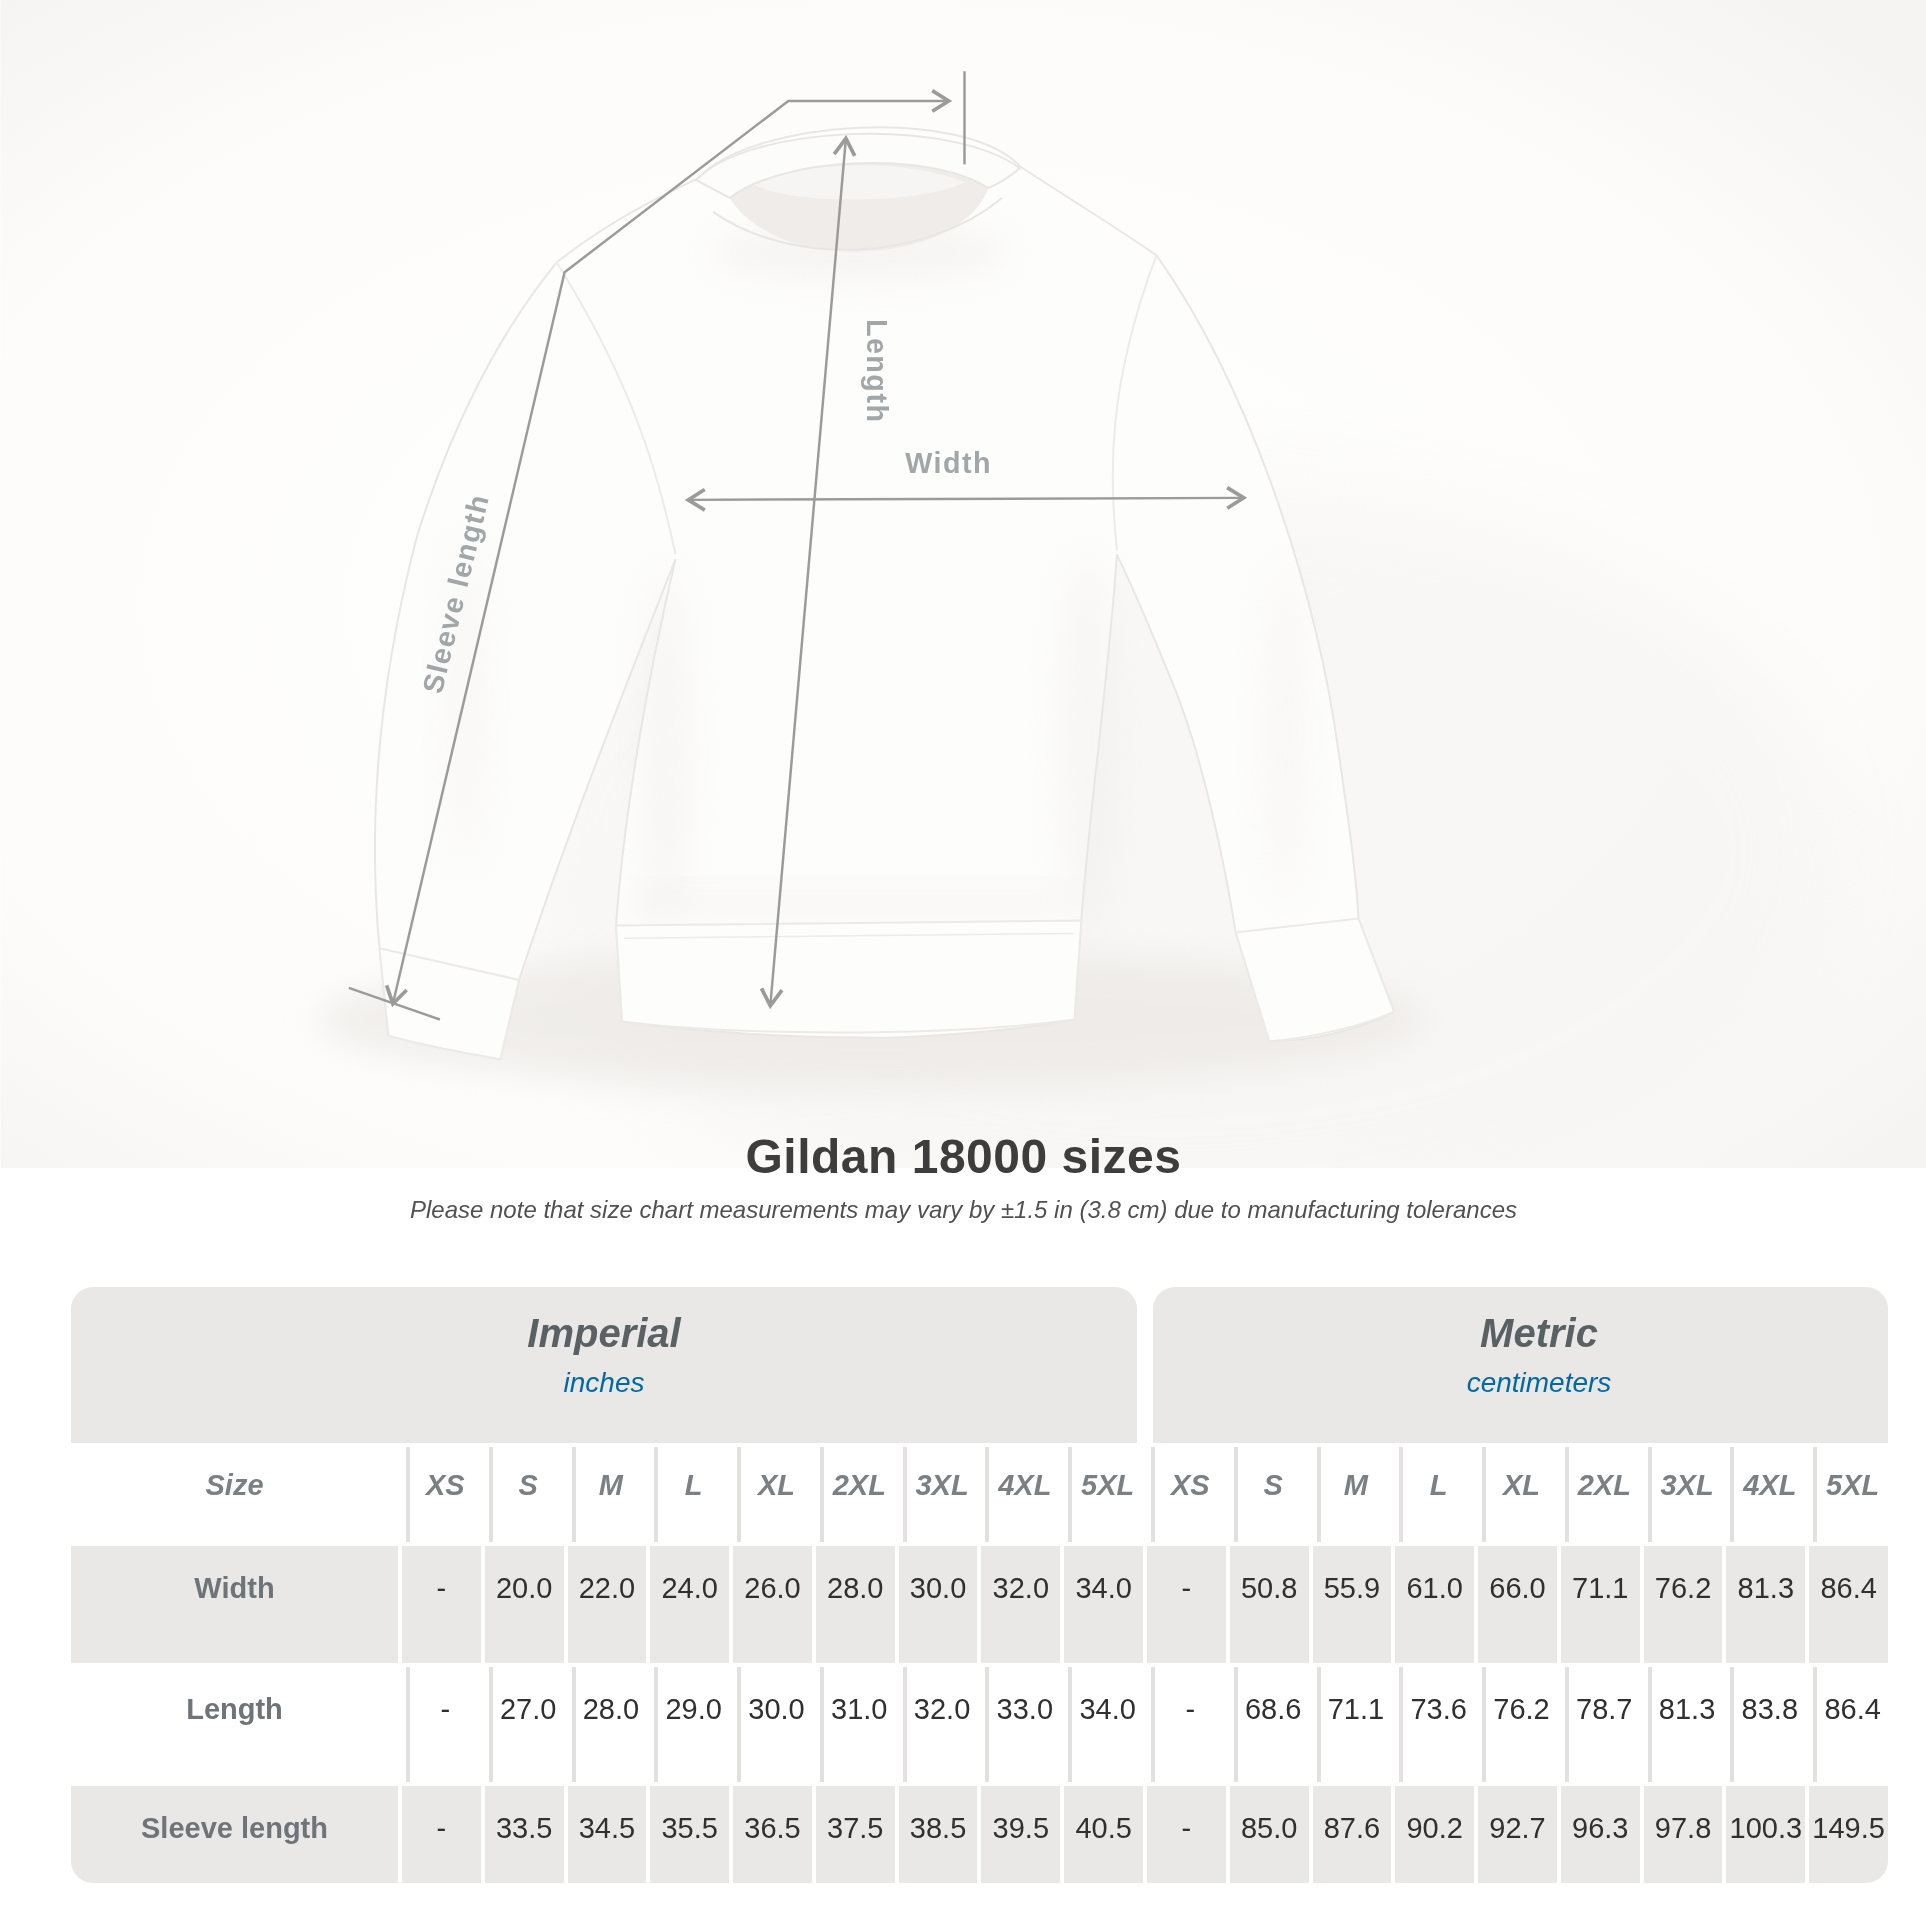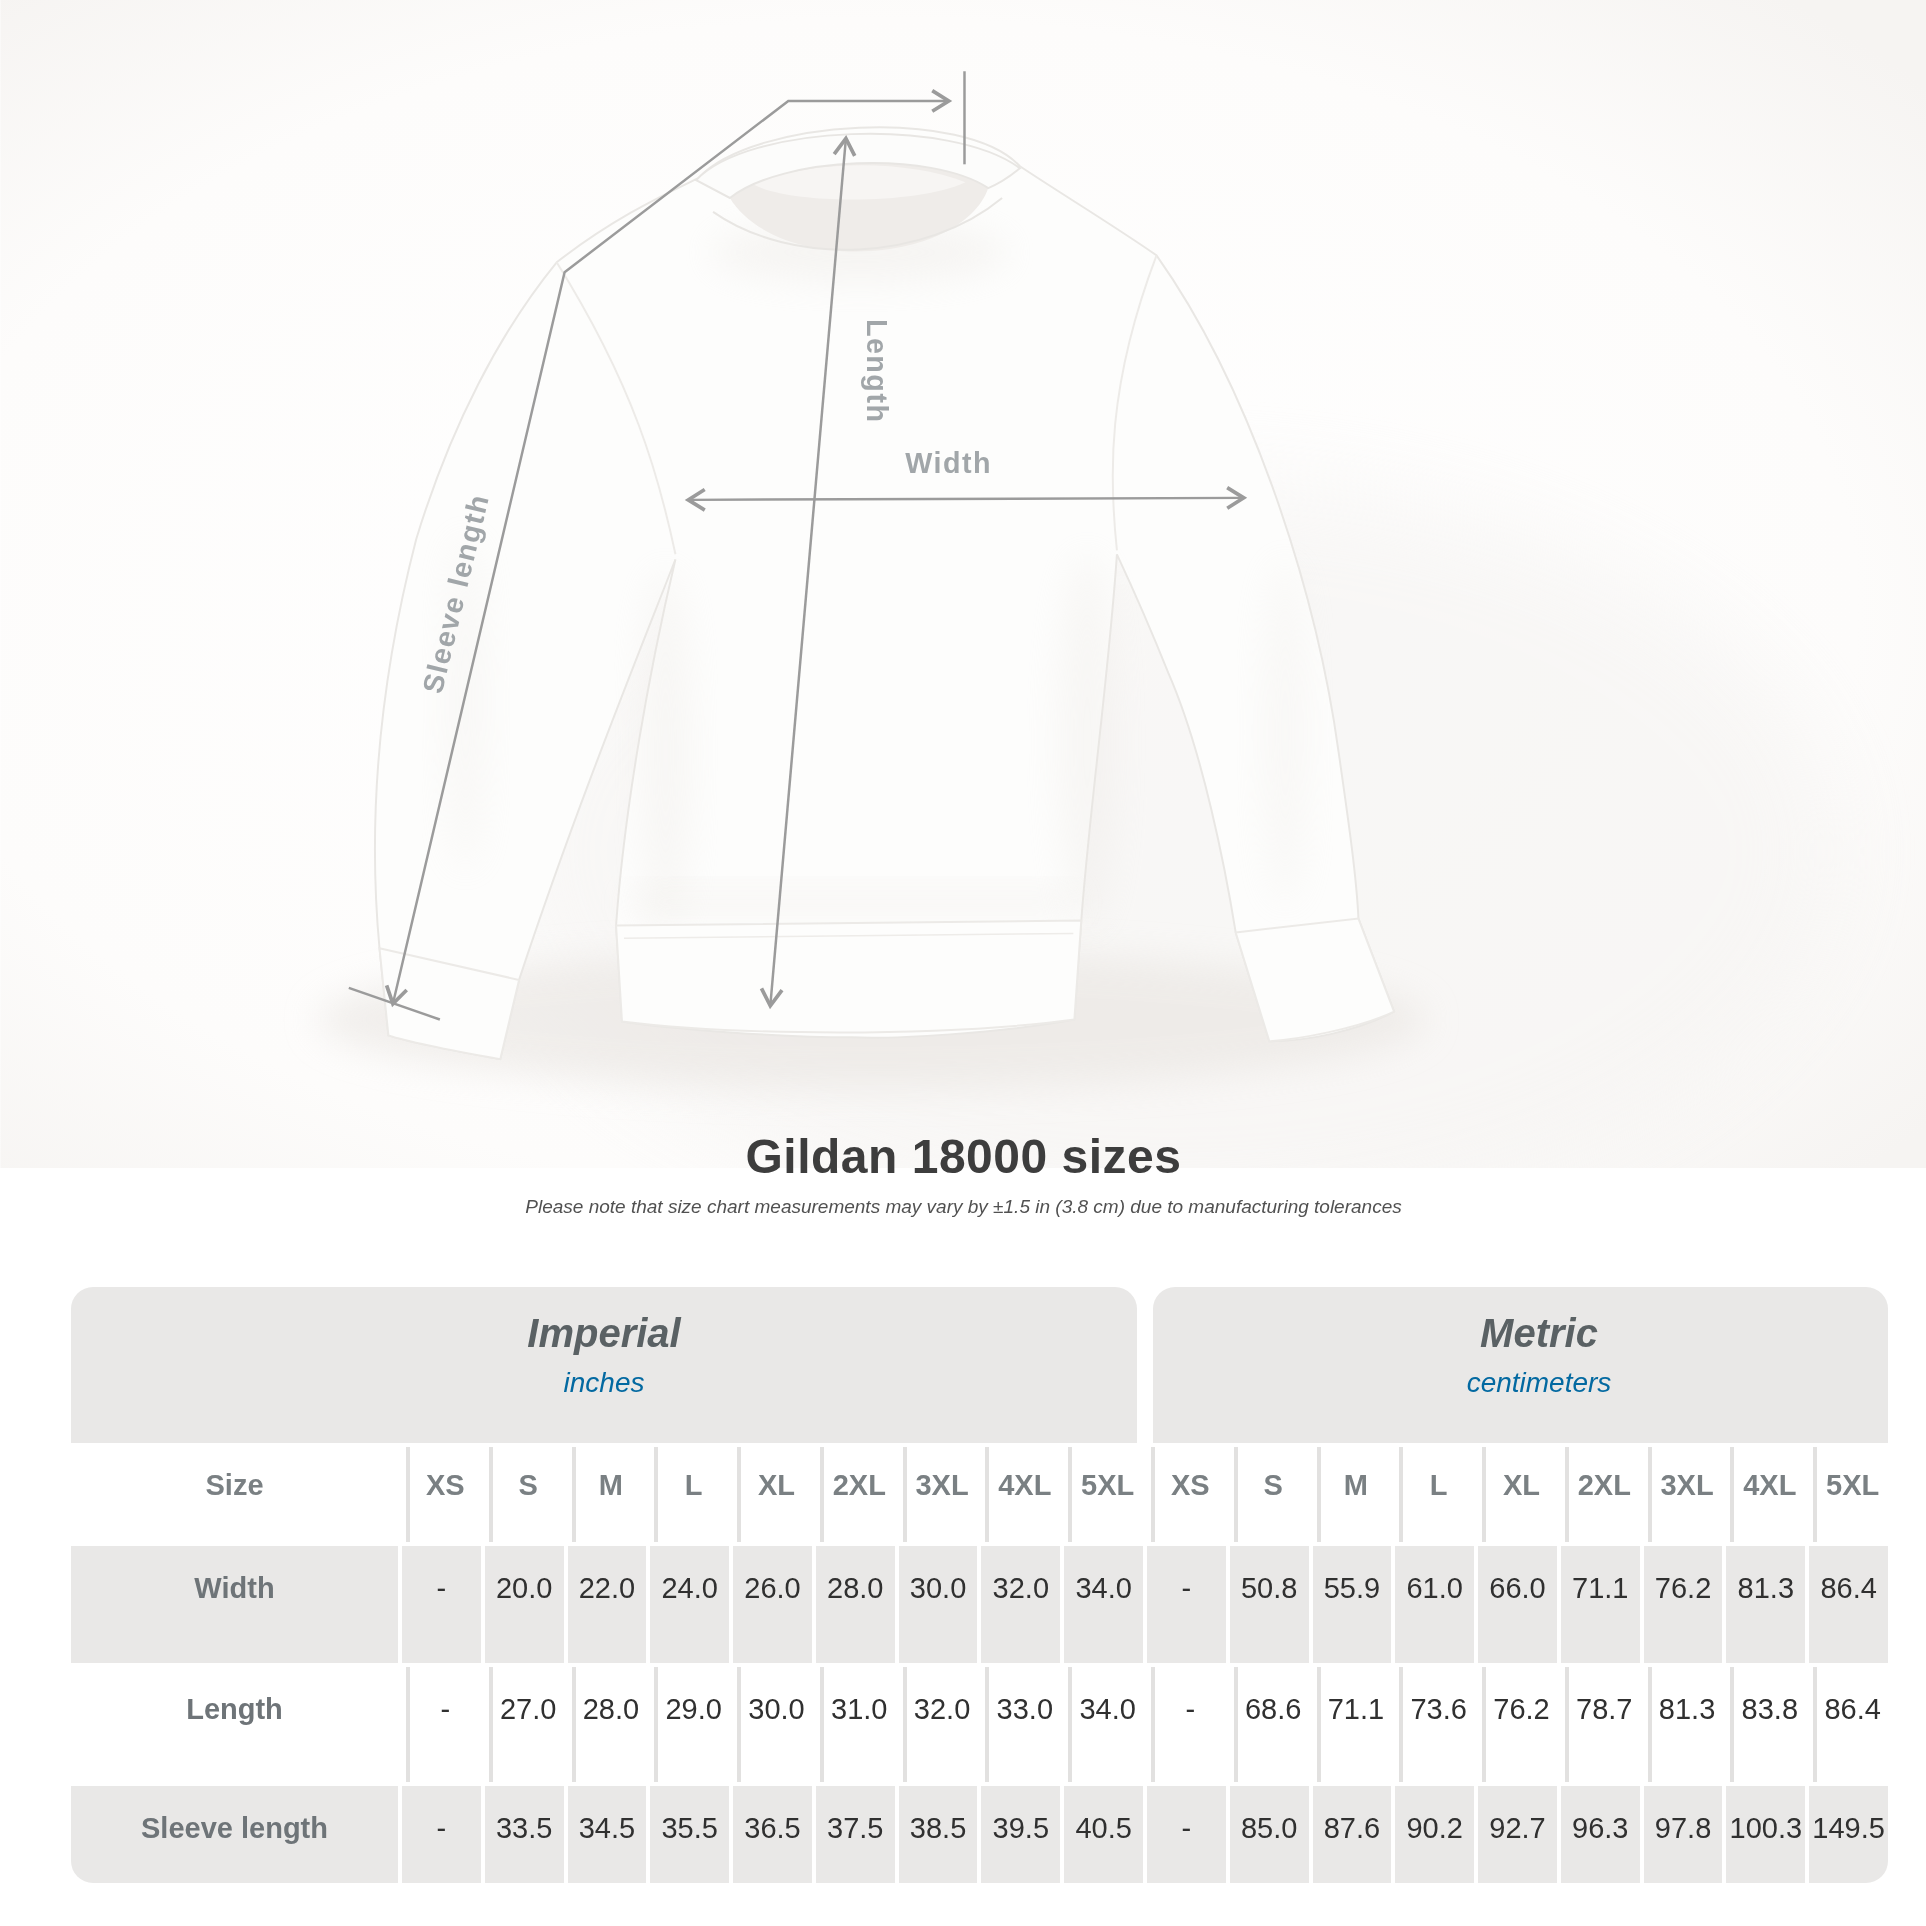--- a/index.html
+++ b/index.html
@@ -16,21 +16,21 @@
   #diagram { position:absolute; left:0; top:0; width:1927px; height:1168px; }
 
   
   .title {
     position:absolute; left:0; top:1129px; width:100%;
     text-align:center; font-size:48px; font-weight:bold; color:#3d3d3d;
     letter-spacing:0.5px;
   }
   .subtitle {
     position:absolute; left:0; top:1196px; width:100%;
-    text-align:center; font-size:19px; font-style:italic; color:#515151;
+    text-align:center; font-size:24px; font-style:italic; color:#515151;
   }
 
   
   .size-table {
     position:absolute; left:71px; top:1287px; width:1817px; height:744px;
     display:grid;
     grid-template-columns:327px repeat(18, 1fr);
     grid-template-rows:156px 95px 117px 115px 97px;
     column-gap:4px; row-gap:4px;
   }
@@ -53,21 +53,21 @@
 
   .cell {
     display:flex; justify-content:center; align-items:flex-start;
     padding-top:26px; box-sizing:border-box;
     font-size:29px; white-space:nowrap;
   }
   .white { background:#ffffff; }
   .gray  { background:#e9e8e7; }
   .corner, .size-cell {
     background:#ffffff; font-weight:bold; color:#7a8083;
-    padding-top:22px; font-size:29px;
+    padding-top:22px; font-size:29px;font-style:italic;
   }
   .rowlabel { font-weight:bold; color:#6e7478; }
   .val { color:#303030; }
   .sep { box-shadow:-4px 0 0 0 #e2e1e0;margin-left:8px; }
   .rb-left  { border-radius:0 0 0 22px; }
   .rb-right { border-radius:0 0 22px 0; }
 </style>
 </head>
 <body>
 

